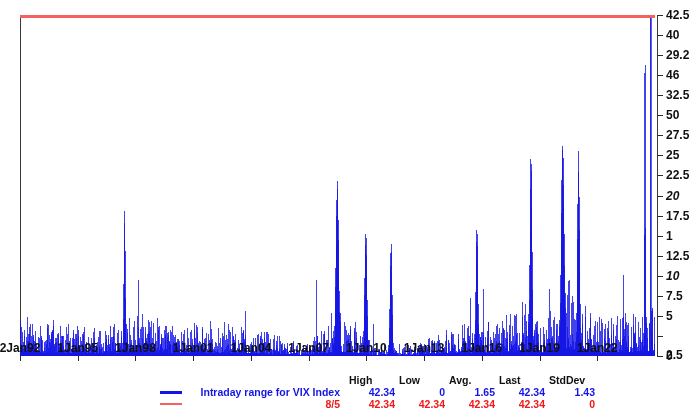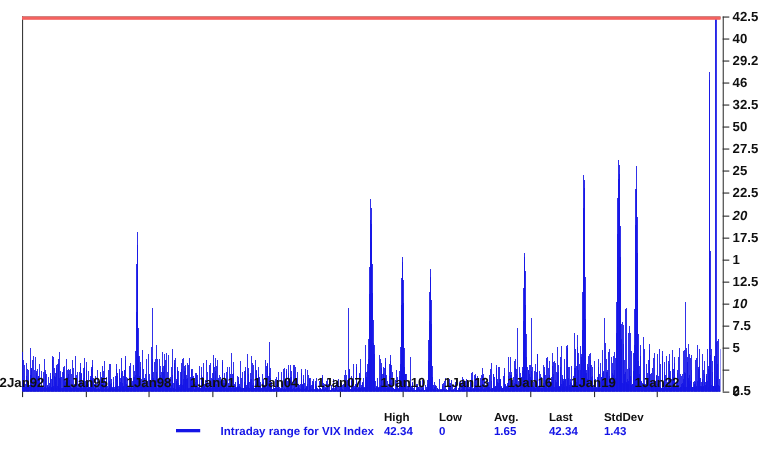--- a/index.html
+++ b/index.html
@@ -124,21 +124,21 @@
   }
   .legend-table td {
     padding: 0 0 1px 0;
     white-space: nowrap;
     font-size: 10.5px;
     font-weight: bold;
     line-height: 11px;
   }
   .col-swatch   { width: 30px; text-align: left; }
   .col-name     { width: 150px; text-align: right; padding-right: 5px !important; }
-  .col-val      { width: 46px; text-align: left; padding-left: 4px !important; }
+  .col-val      { width: 46px; text-align: right; padding-left: 4px !important; }
   .hdr td       { color: #101010; }
   .hdr .col-val { text-align: left; }
   .row-blue td  { color: #1414e6; }
   .row-red  td  { color: #f01818; }
 
   .swatch {
     display: inline-block;
     width: 22px;
     height: 0;
     vertical-align: middle;
@@ -242,17 +242,26 @@
       </tr>
       <tr class="row-blue">
         <td class="col-swatch"><span class="swatch swatch-blue"></span></td>
         <td class="col-name">Intraday range for VIX Index</td>
         <td class="col-val">42.34</td>
         <td class="col-val">0</td>
         <td class="col-val">1.65</td>
         <td class="col-val">42.34</td>
         <td class="col-val">1.43</td>
       </tr>
+      <tr class="row-red">
+        <td class="col-swatch"><span class="swatch swatch-red"></span></td>
+        <td class="col-name">8/5</td>
+        <td class="col-val">42.34</td>
+        <td class="col-val">42.34</td>
+        <td class="col-val">42.34</td>
+        <td class="col-val">42.34</td>
+        <td class="col-val">0</td>
+      </tr>
     </tbody>
       </table>
   </div>
 
 </div>
 
 </body></html>

